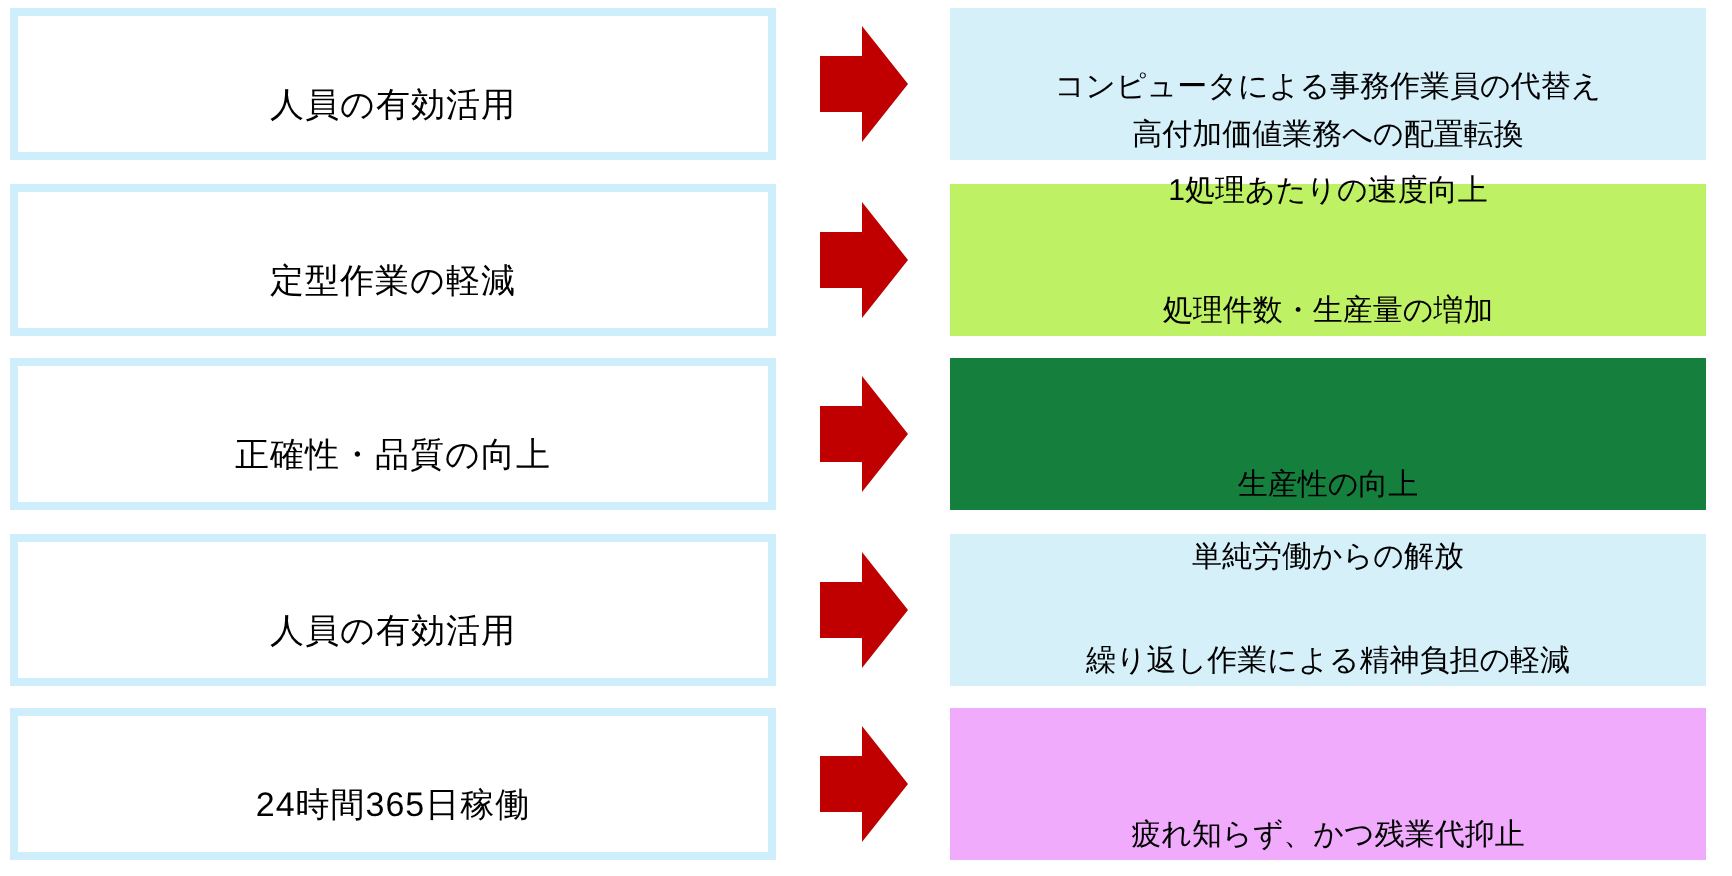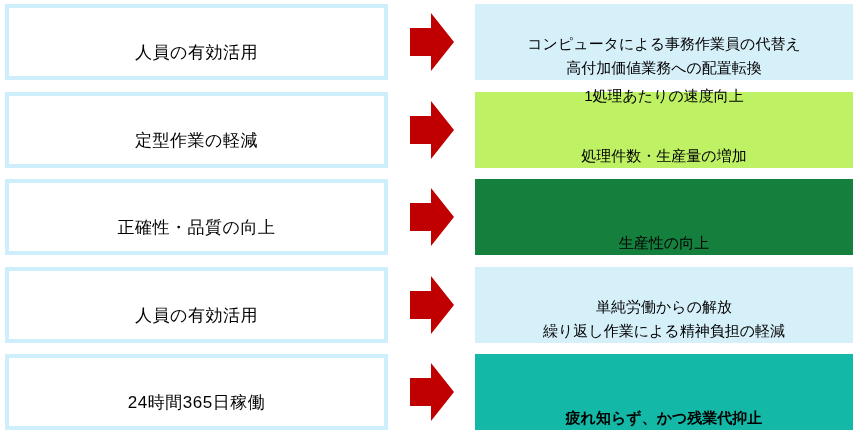--- a/index.html
+++ b/index.html
@@ -115,32 +115,32 @@
 
   <div class="row">
     <div class="label-box" style="border-color: rgb(207, 238, 251);">
       <span class="label">人員の有効活用</span>
     </div>
     <div class="arrow-cell">
       <svg width="44" height="58" viewBox="0 0 44 58">
         <polygon points="0,15 21,15 21,0 44,29 21,58 21,43 0,43" fill="#c00000"></polygon>
       </svg>
     </div>
-    <div class="detail-box" style="background: rgb(214, 240, 250);">
+    <div class="detail-box" style="background: rgb(214, 240, 250); gap: 28px;">
       <span class="detail-line">単純労働からの解放</span>
       <span class="detail-line">繰り返し作業による精神負担の軽減</span>
     </div>
   </div>
 
   <div class="row">
     <div class="label-box" style="border-color: rgb(207, 238, 251);">
       <span class="label">24時間365日稼働</span>
     </div>
     <div class="arrow-cell">
       <svg width="44" height="58" viewBox="0 0 44 58">
         <polygon points="0,15 21,15 21,0 44,29 21,58 21,43 0,43" fill="#c00000"></polygon>
       </svg>
     </div>
-    <div class="detail-box" style="background: #14b8a6; font-weight: bold;">
+    <div class="detail-box" style="background: #f0abfc;">
       <span class="detail-line">疲れ知らず、かつ残業代抑止</span>
     </div>
   </div>
 </div>
 
 </body></html>

